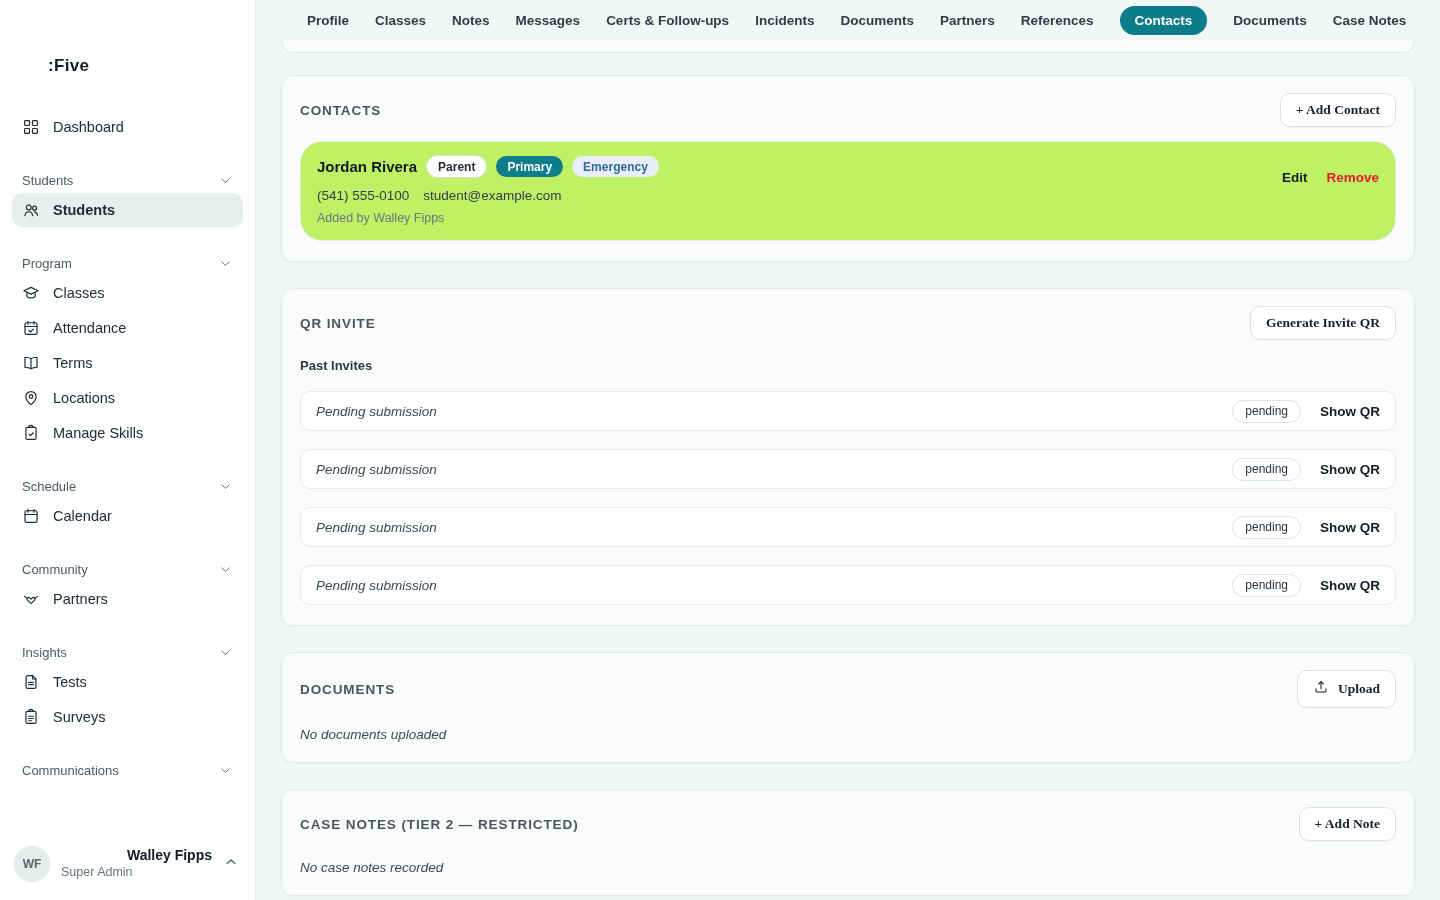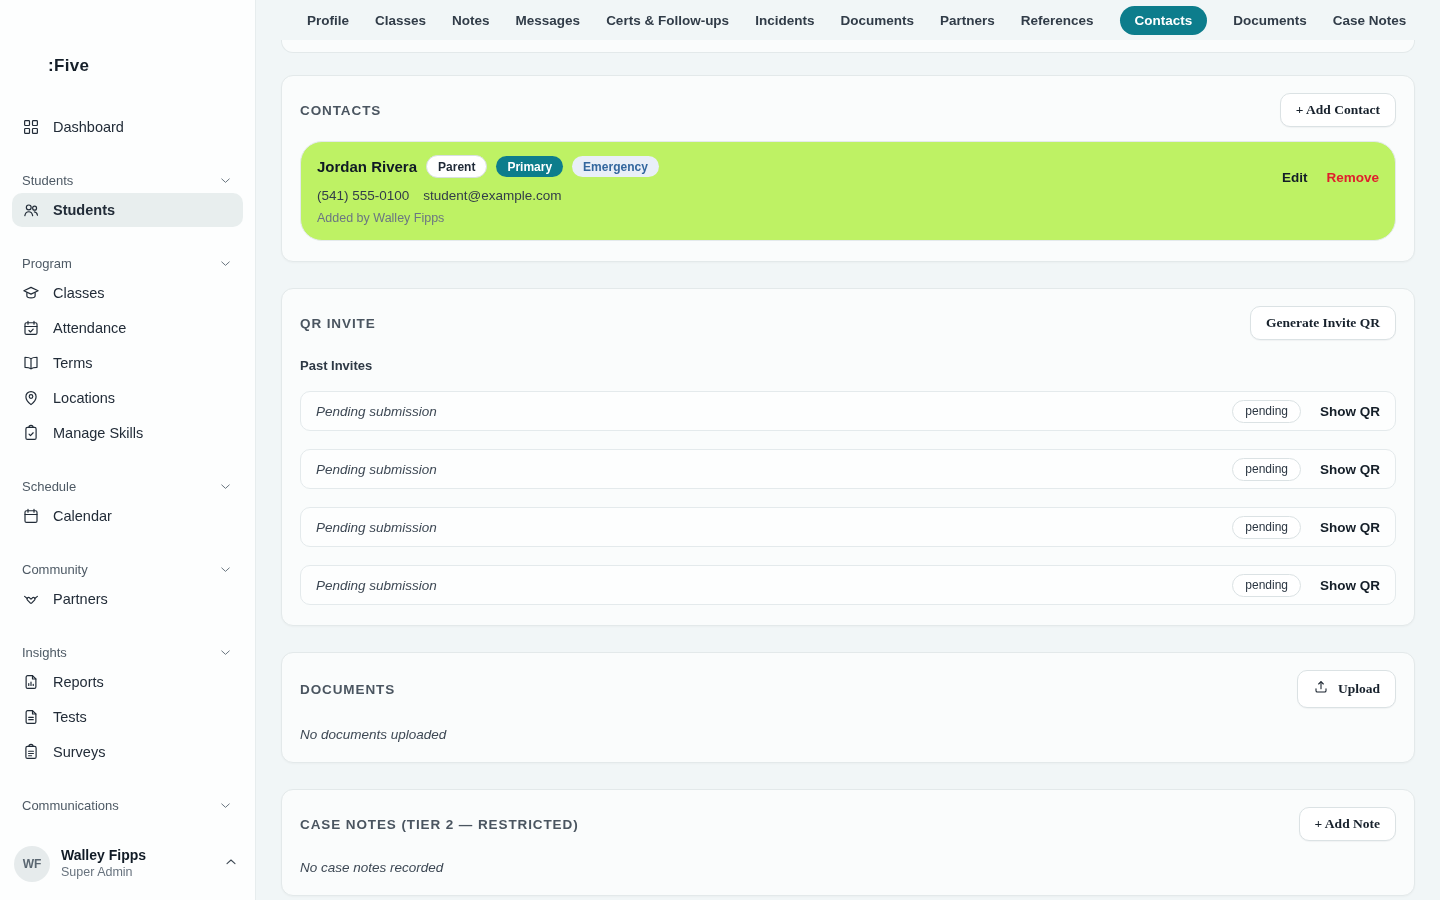--- a/index.html
+++ b/index.html
@@ -43,21 +43,21 @@
     display:flex; align-items:center; gap:11px;
     padding:13px 16px 18px 14px;
   }
   .avatar {
     width:36px; height:36px; border-radius:50%;
     background:#e6ebec; color:#5a6671;
     display:flex; align-items:center; justify-content:center;
     font-size:12px; font-weight:600; flex:none;
   }
   .user-meta { flex:1; line-height:1.25; }
-  .user-name { font-size:14px; font-weight:700; color:#111b26; }
+  .user-name { font-size:14px; font-weight:700; color:#111b26;text-align:right; }
   .user-role { font-size:12.5px; color:#68737e; margin-top:1px; }
   .user-footer .chev { color:#3c4752; }
   
   .main { flex:1; padding:0 25px; position:relative; }
   .tabbar {
     height:40px; display:flex; align-items:center; gap:26px;
     padding-left:26px;
   }
   .tab { font-size:13.5px; font-weight:600; color:#313c48; cursor:pointer; white-space:nowrap; }
   .tab.active {
@@ -225,28 +225,20 @@
       <div class="section-header">
         <span>Insights</span>
         <svg class="icon chev" width="15" height="15" viewBox="0 0 24 24" fill="none" stroke="currentColor" stroke-width="1.6" stroke-linecap="round" stroke-linejoin="round">
           <polyline points="6 9.5 12 15 18 9.5"></polyline>
         </svg>
       </div>
       <div class="nav-item">
         <svg class="icon" width="18" height="18" viewBox="0 0 24 24" fill="none" stroke="currentColor" stroke-width="1.6" stroke-linecap="round" stroke-linejoin="round">
           <path d="M14 3.5H7.5a2 2 0 0 0-2 2v13a2 2 0 0 0 2 2h9a2 2 0 0 0 2-2V8z"></path>
           <path d="M14 3.5V8h4.5"></path>
-          <path d="M9 16.5v-2.5M12 16.5v-4.5M15 16.5V15"></path>
-        </svg>
-        <span>Reports</span>
-      </div>
-      <div class="nav-item">
-        <svg class="icon" width="18" height="18" viewBox="0 0 24 24" fill="none" stroke="currentColor" stroke-width="1.6" stroke-linecap="round" stroke-linejoin="round">
-          <path d="M14 3.5H7.5a2 2 0 0 0-2 2v13a2 2 0 0 0 2 2h9a2 2 0 0 0 2-2V8z"></path>
-          <path d="M14 3.5V8h4.5"></path>
           <path d="M9 12.5h6M9 15.5h6"></path>
         </svg>
         <span>Tests</span>
       </div>
       <div class="nav-item">
         <svg class="icon" width="18" height="18" viewBox="0 0 24 24" fill="none" stroke="currentColor" stroke-width="1.6" stroke-linecap="round" stroke-linejoin="round">
           <rect x="5.2" y="4.5" width="13.6" height="16" rx="2"></rect>
           <path d="M9.2 4.5a2.8 2.8 0 0 1 5.6 0"></path>
           <path d="M8.8 11h6.4M8.8 14h6.4M8.8 17h4"></path>
         </svg>

